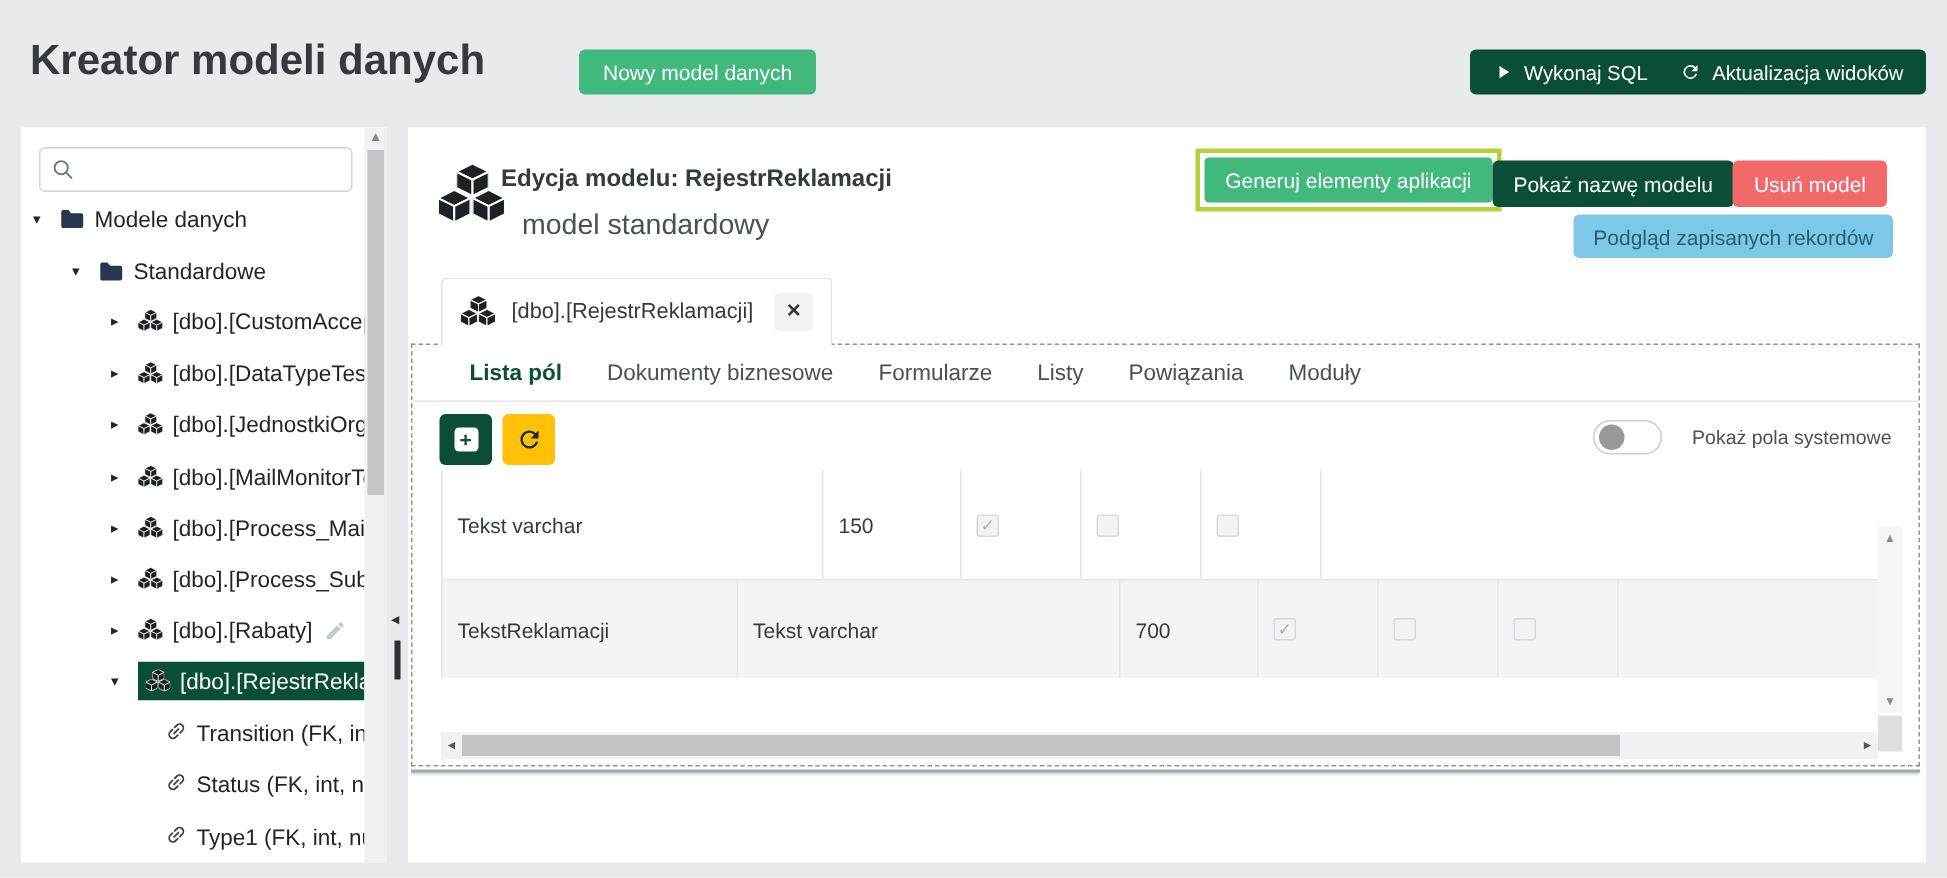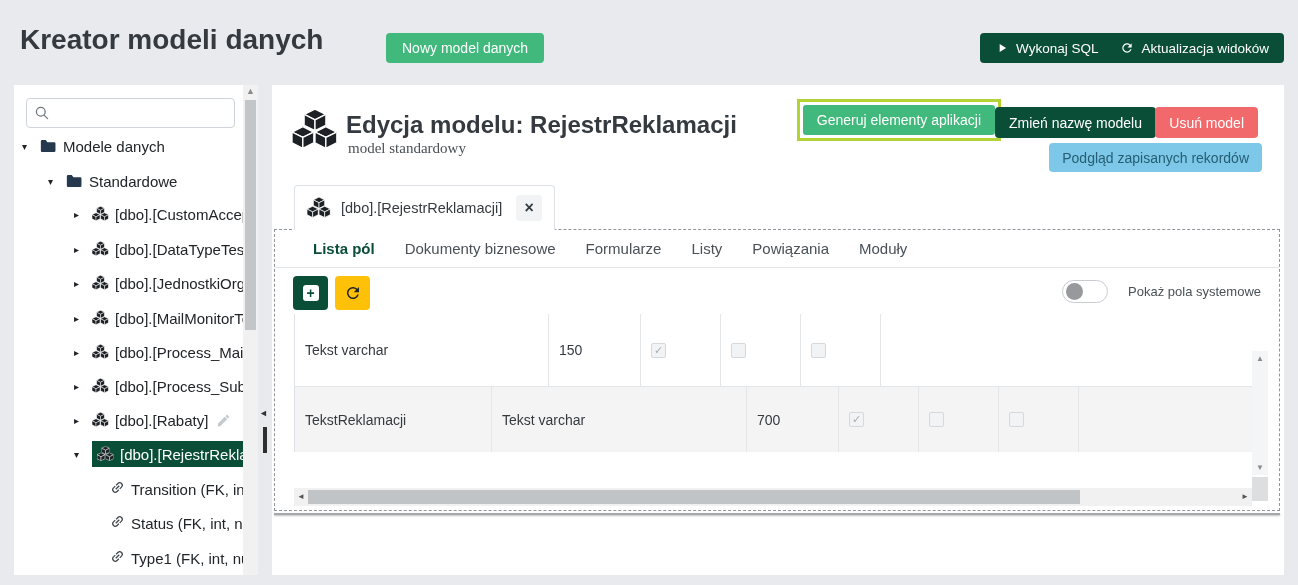--- a/index.html
+++ b/index.html
@@ -32,22 +32,22 @@
   .side-scroll .thumb { position:absolute; top:15px; left:2px; width:11px; height:230px; background:#c3c6c9; }
 
   
   .splitter { position:absolute; left:258px; top:85px; width:14px; height:490px; }
   .splitter .col-arrow { position:absolute; top:323px; left:1px; font-size:9px; color:#333; cursor:pointer; }
   .splitter .grip { position:absolute; top:342px; left:5px; width:4px; height:26px; background:#2f2f2f; }
 
   
   .main { position:absolute; left:272px; top:85px; width:1012px; height:490px; background:#fff; }
   .model-icon { position:absolute; left:20px; top:24px; width:46px; height:42px; }
-  .model-title { position:absolute; left:74px; top:26px; font-size:24px; font-weight:600; color:#343a40; }
-  .model-subtitle { position:absolute; left:76px; top:55px; font-size:15px; color:#495057;font-family:Liberation Serif, serif; }
+  .model-title { position:absolute; left:62px; top:26px; font-size:16px; font-weight:600; color:#343a40; }
+  .model-subtitle { position:absolute; left:76px; top:55px; font-size:19px; color:#495057; }
   .generate-wrap { position:absolute; top:14px; right:283px; border:3px solid #b3d334; padding:3px; }
   .generate-btn { height:30px; padding:0 14px; background:#41b97c; color:#fff; border-radius:3px; font-size:14px; }
   .rename-btn { position:absolute; top:22px; right:128px; height:31px; padding:0 14px; background:#0b4e37; color:#fff; border-radius:4px; font-size:14px; }
   .delete-btn { position:absolute; top:22px; right:26px; height:31px; padding:0 14px; background:#f2696c; color:#fff; border-radius:4px; font-size:14px; }
   .preview-btn { position:absolute; top:58px; right:22px; height:29px; padding:0 13px; background:#7dc8e8; color:#255e73; border-radius:4px; font-size:14px; }
 
   .model-tab { position:absolute; left:22px; top:100px; height:45px; display:flex; align-items:center; gap:10px; padding:0 12px; background:#fff; border:1px solid #dee2e6; border-bottom:none; border-radius:4px 4px 0 0; z-index:2; cursor:pointer; }
   .model-tab .tab-ic { width:24px; height:22px; }
   .model-tab .tab-label { font-size:14.5px; color:#343a40; }
   .tab-close { width:26px; height:26px; background:#f1f3f5; border-radius:4px; display:flex; align-items:center; justify-content:center; font-size:16px; font-weight:bold; color:#343a40; margin-left:4px; cursor:pointer; }
@@ -268,21 +268,21 @@
   <div class="main">
     <svg class="model-icon">
         <use href="#sym-cubes"></use>
       </svg>
     <div class="model-title">Edycja modelu: RejestrReklamacji</div>
     <div class="model-subtitle">model standardowy</div>
 
     <div class="generate-wrap">
       <button class="btn generate-btn">Generuj elementy aplikacji</button>
     </div>
-    <button class="btn rename-btn">Zmień nazwę modelu</button>
+    <button class="btn rename-btn">Pokaż nazwę modelu</button>
     <button class="btn delete-btn">Usuń model</button>
     <button class="btn preview-btn">Podgląd zapisanych rekordów</button>
 
     <div class="model-tab">
       <svg class="tab-ic">
           <use href="#sym-cubes"></use>
         </svg>
       <span class="tab-label">[dbo].[RejestrReklamacji]</span>
       <span class="tab-close">×</span>
     </div>

